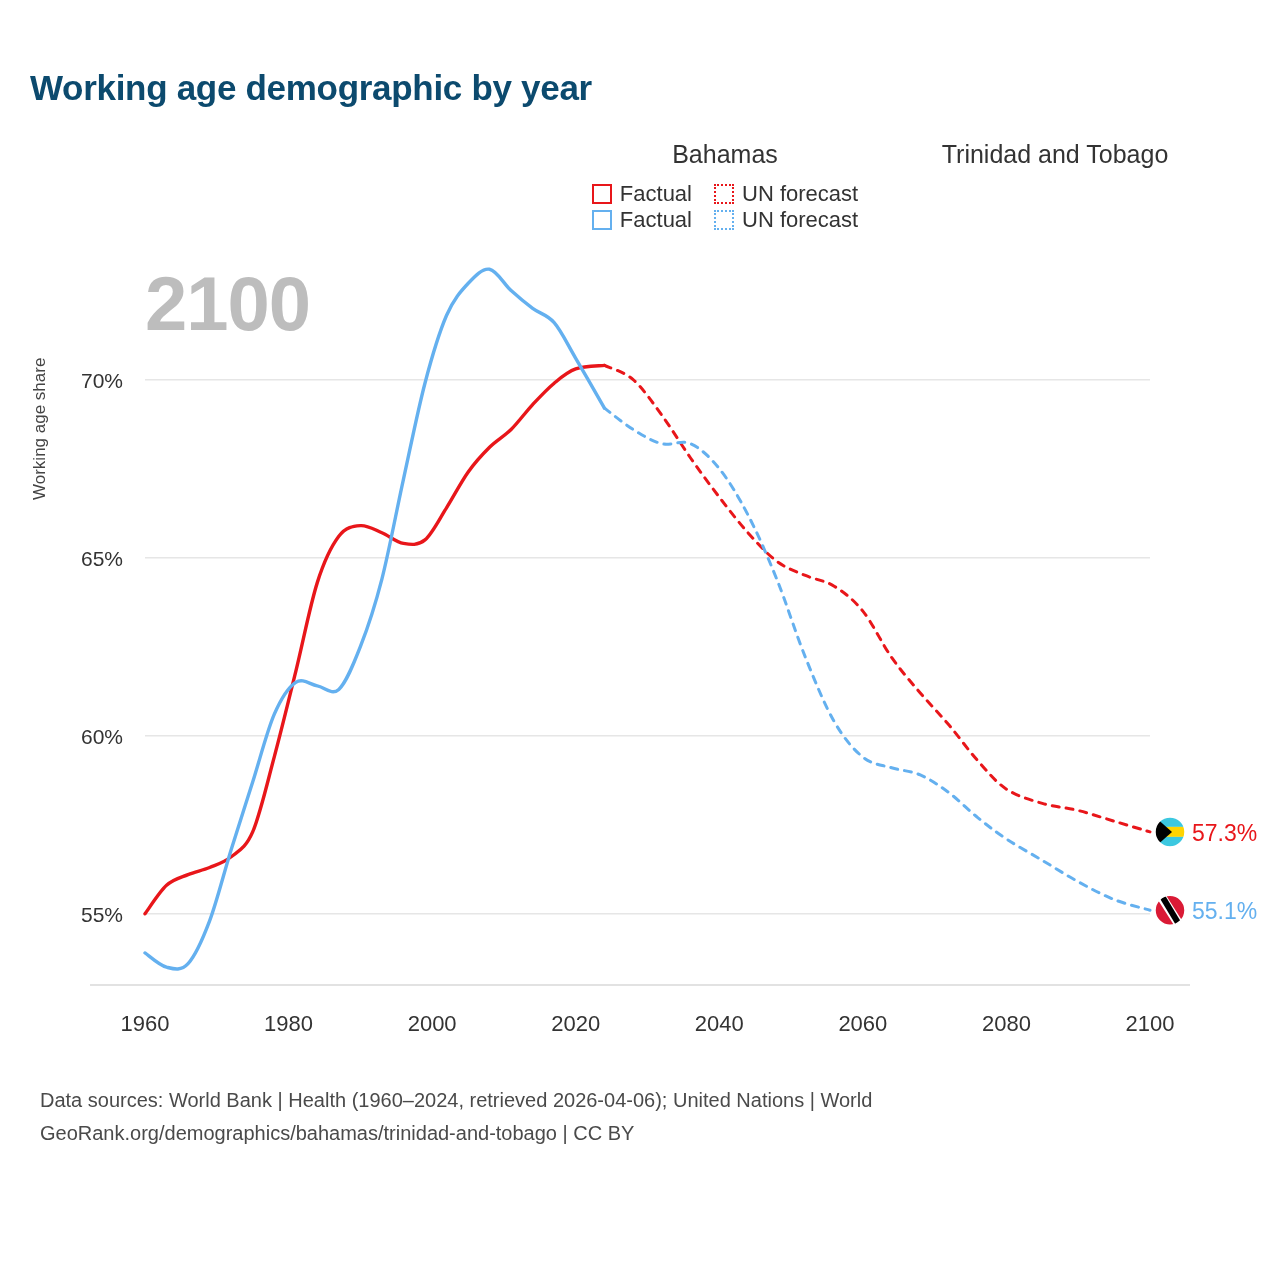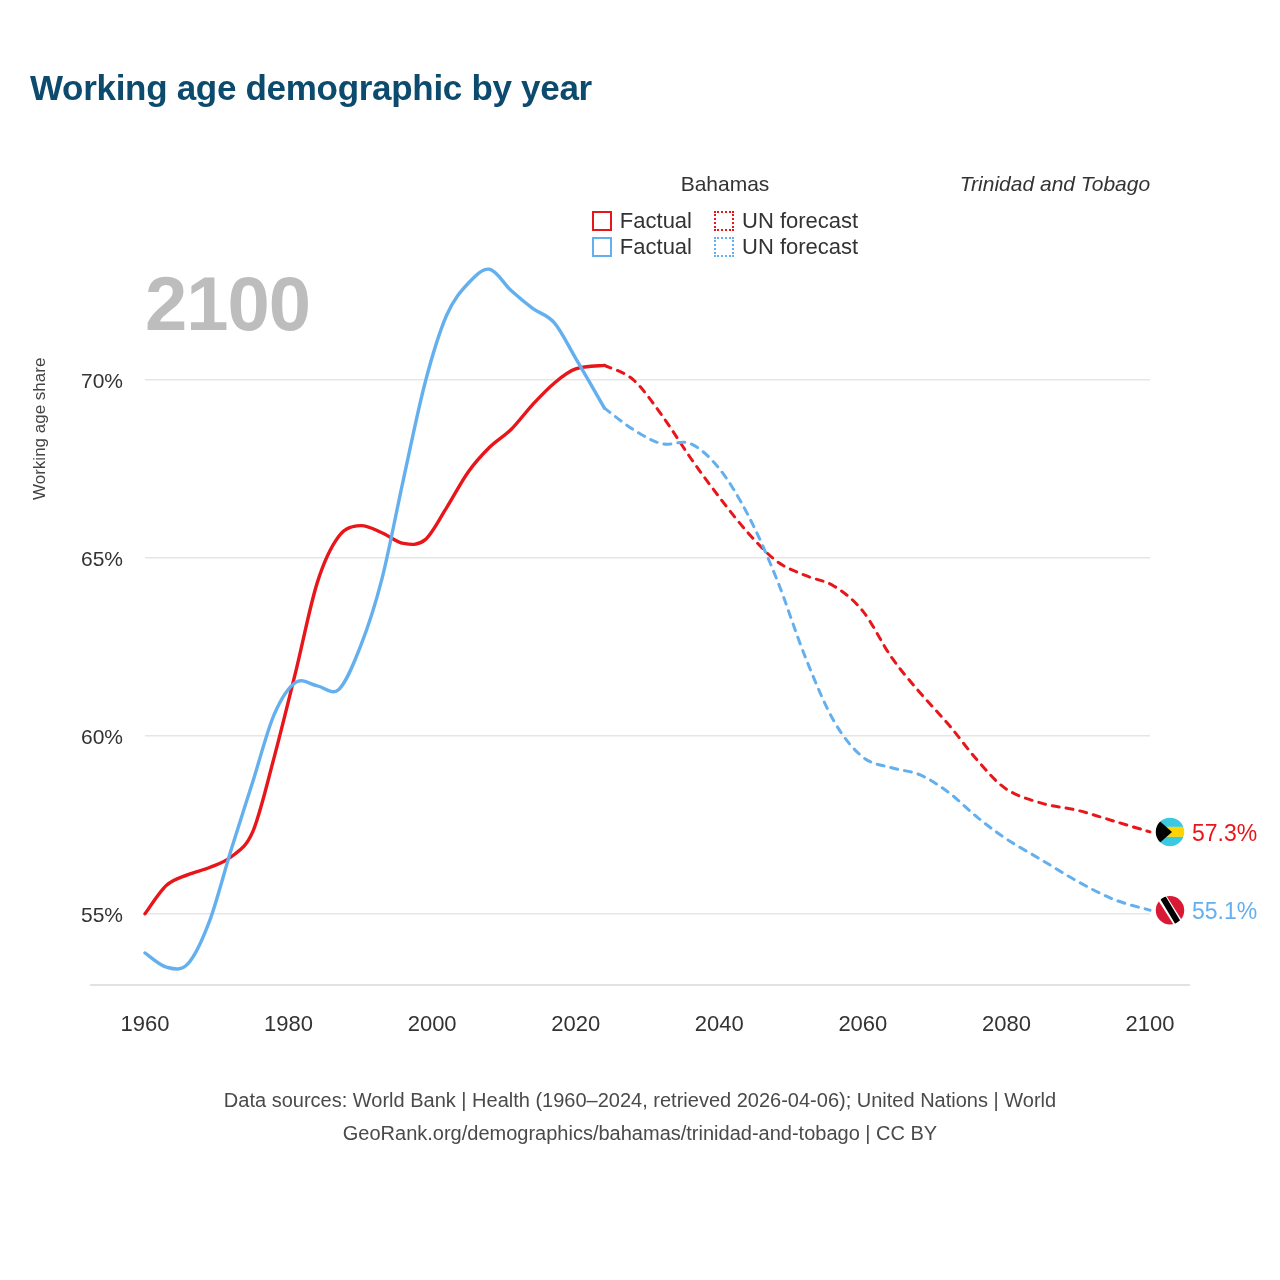--- a/index.html
+++ b/index.html
@@ -26,26 +26,25 @@
   }
   
   .legend {
     position: absolute;
     left: 560px;
     top: 140px;
     width: 700px;
   }
   .legend-row-titles {
     display: flex;
-    font-size: 21px;
+    font-size: 25px;
     color: #333;
-    margin-top: 32px;
   }
   .legend-title-a { width: 330px; text-align: center; }
-  .legend-title-b { width: 330px; text-align: center; font-style: italic; }
+  .legend-title-b { width: 330px; text-align: center; }
   .legend-row-items {
     display: flex;
     margin-top: 12px;
     font-size: 22px;
     color: #333;
     flex-direction: column;
   }
   .legend-group {
     width: 330px;
     display: flex;
@@ -117,21 +116,21 @@
   }
   .footer {
     position: absolute;
     left: 40px;
     top: 1085px;
     width: 1200px;
     font-size: 20px;
     color: #4a4a4a;
     line-height: 1.55;
   }
-  .footer div { margin-bottom: 2px; text-align: center; }
+  .footer div { margin-bottom: 2px; }
 </style>
 </head>
 <body>
 
 <div class="title">Working age demographic by year</div>
 
 <div class="legend">
   <div class="legend-row-titles">
     <div class="legend-title-a">Bahamas</div>
     <div class="legend-title-b">Trinidad and Tobago</div>

